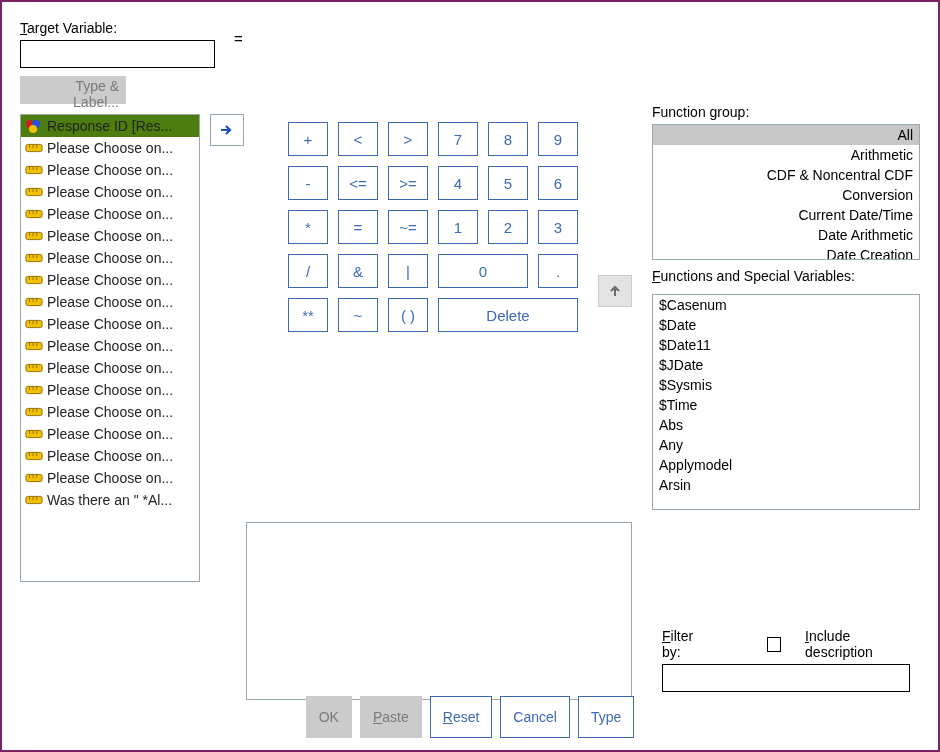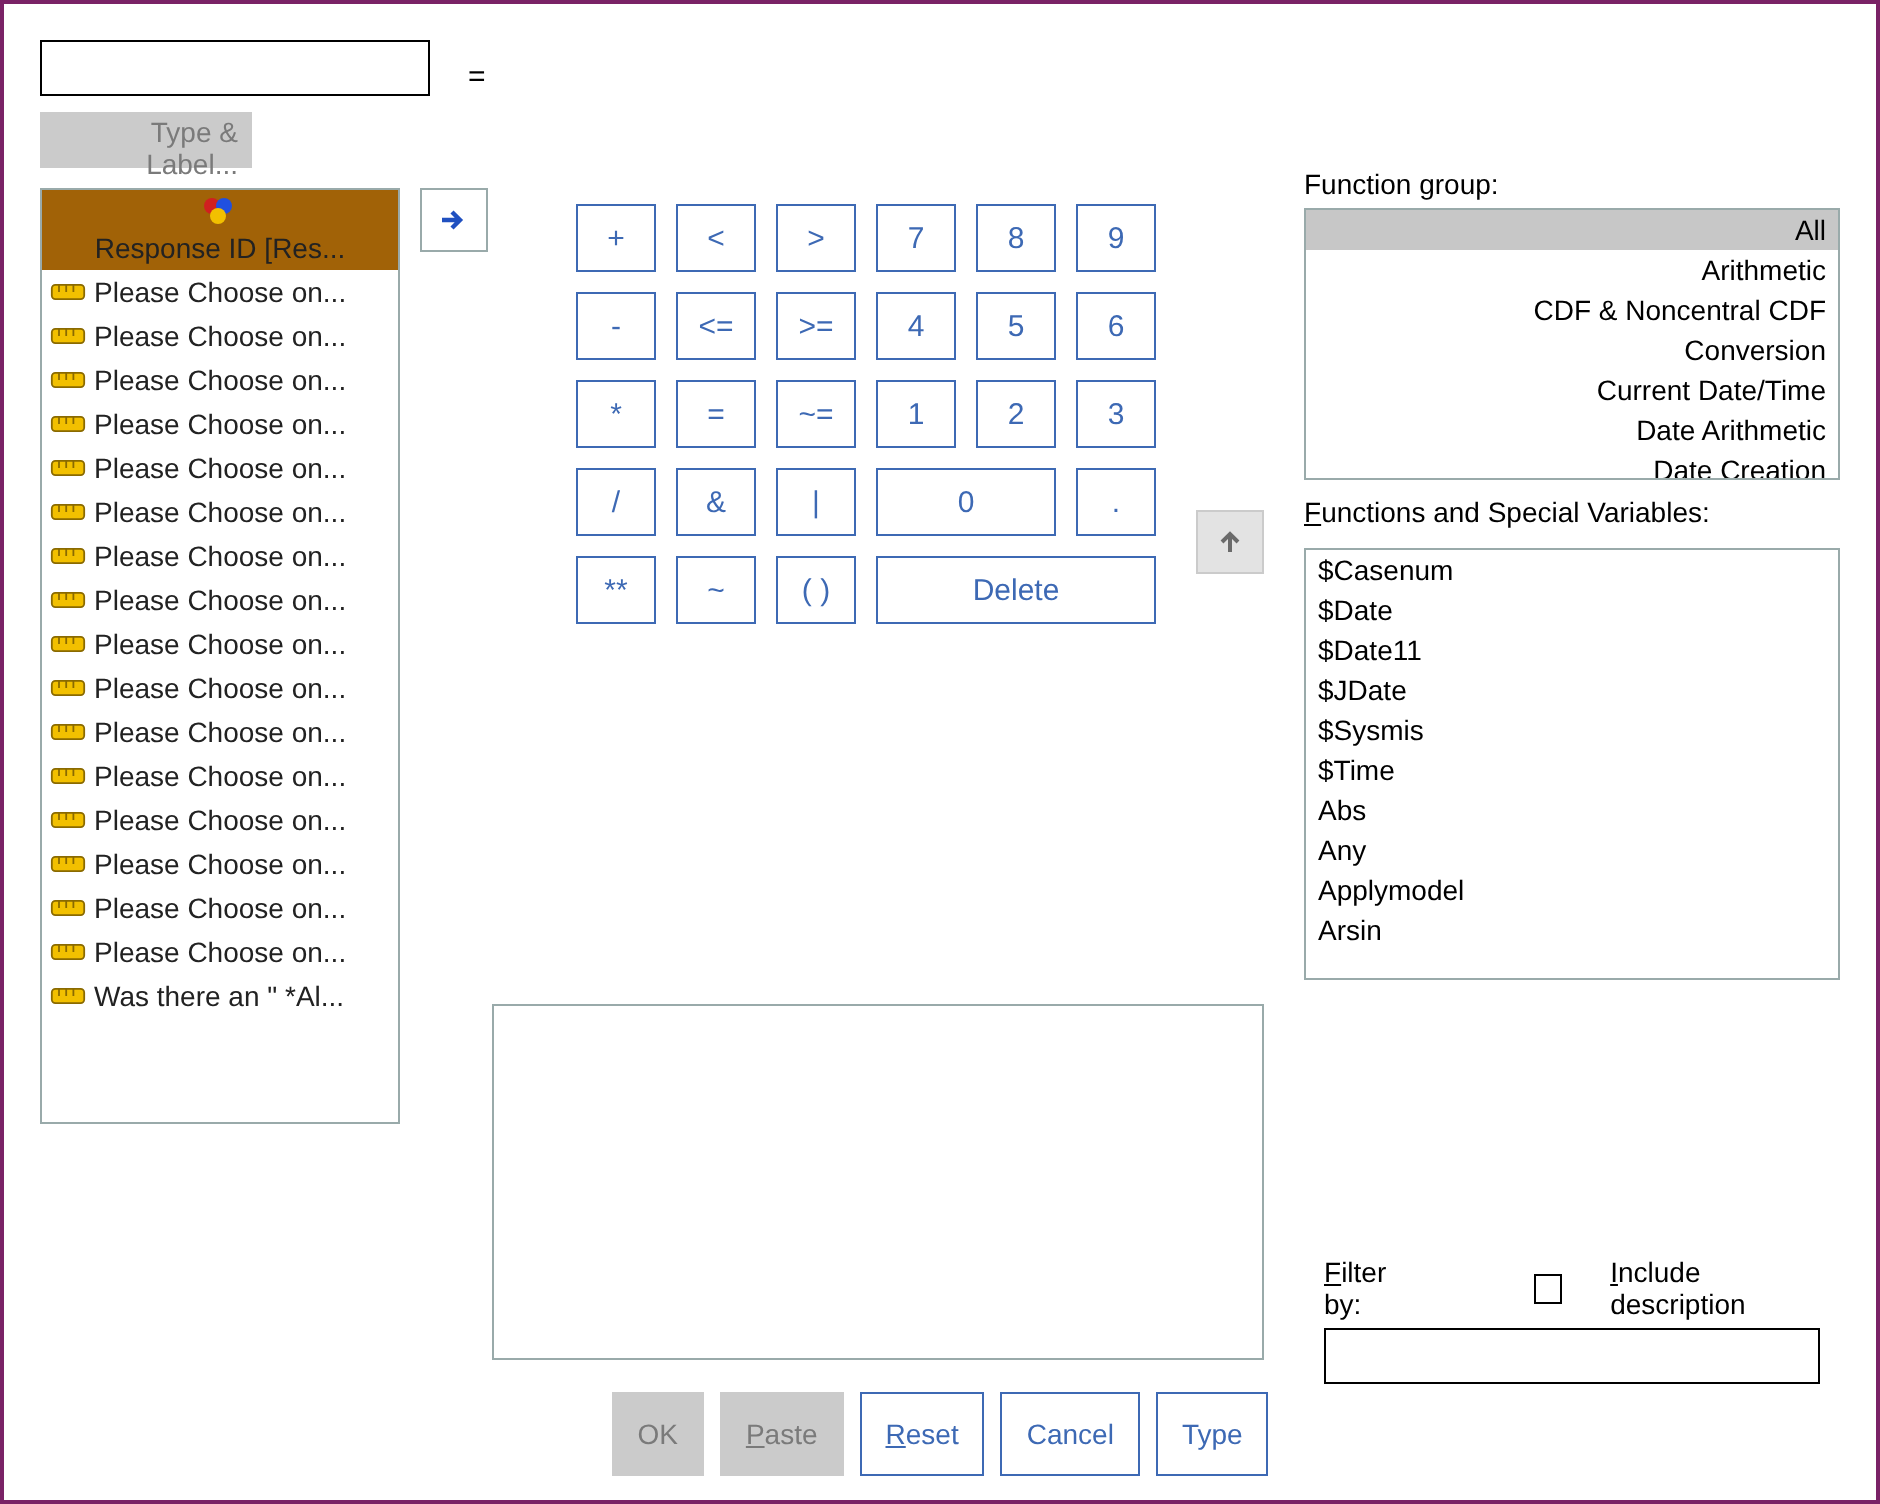--- a/index.html
+++ b/index.html
@@ -41,21 +41,21 @@
   border: 1px solid #9aa; overflow: hidden;
   background: #fff;
 }
 .varlist { width: 100%; height: 100%; overflow-y: auto; }
 .varlist-item {
   display: flex; align-items: center; gap: 4px;
   padding: 3px 4px; white-space: nowrap; overflow: hidden;
   text-overflow: ellipsis; cursor: default;
   color: #222;
 }
-.varlist-item.selected { background: #a16207; flex-direction: column; }
+.varlist-item.selected { background: #4d7c0f; }
 .var-icon { width: 18px; height: 14px; display: inline-block; flex-shrink: 0; }
 
 .arrow-btn {
   width: 34px; height: 32px; margin: 8px 0 0 10px;
   border: 1px solid #9aa; background: #fff; cursor: pointer;
   display: flex; align-items: center; justify-content: center;
 }
 .arrow-btn svg { width: 16px; height: 16px; }
 
 .mid-right { margin-left: 44px; margin-top: 16px; display: flex; gap: 20px; }
@@ -127,20 +127,21 @@
 ::-webkit-scrollbar-thumb { background: #cfcfcf; border: 1px solid #9aa; }
 ::-webkit-scrollbar-button { background: #e8e8e8; height: 16px; border: 1px solid #9aa; }
 </style>
 </head>
 <body>
 
 <div class="dialog">
 
   <div class="row">
     <div class="target-block">
+      <span class="label underline-first">Target Variable:</span>
       <input class="target-input" value="" style="">
       <button class="type-label-btn">
         <span>Type &amp; Label...</span>
       </button>
     </div>
     <div class="equals">=</div>
   </div>
 
   <div class="row" style="margin-top: 2px;">
 

